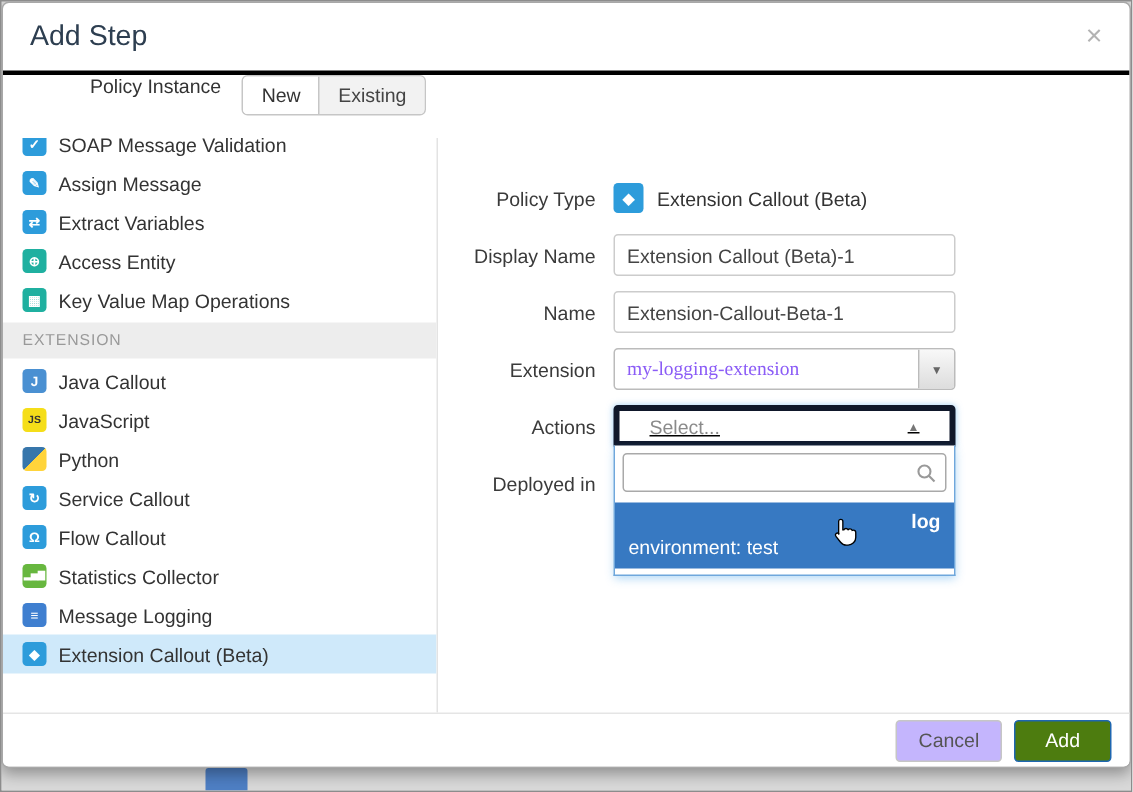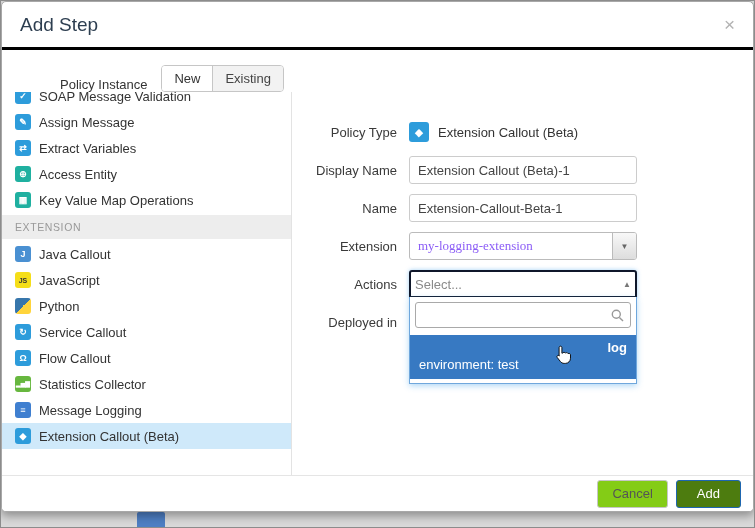--- a/index.html
+++ b/index.html
@@ -9,21 +9,21 @@
   .page-behind { position:absolute; left:0; right:0; bottom:0; height:18px; background:#d9d9d9; }
   .page-blue { position:absolute; left:136px; bottom:0; width:28px; height:15px; background:#4e7fc4; border-radius:2px 2px 0 0; }
 
   .modal { position:absolute; top:0; left:0; width:753px; height:511px; background:#fff;
            border:1px solid #a8a8a8; border-radius:5px; box-shadow:0 4px 10px rgba(0,0,0,.35); overflow:hidden; }
 
   .modal-header { height:48px; display:flex; align-items:center; padding:0 18px; border-bottom:3px solid #000000; }
   .modal-title { font-size:19px; color:#2d3e50; }
   .close-btn { margin-left:auto; color:#b3b3b3; font-size:19px; line-height:1; cursor:default; }
 
-  .pi-row { height:42px; display:flex; align-items:flex-end; padding-left:58px; }
+  .pi-row { height:42px; display:flex; align-items:flex-start; padding-left:58px; }
   .pi-label { font-size:13px; color:#333; margin-right:14px; }
   .toggle { display:flex; border:1px solid #c6c6c6; border-radius:4px; overflow:hidden; }
   .toggle .tbtn { font-size:13px; padding:5px 12px; color:#333; background:#fff; }
   .toggle .tbtn.off { background:#f2f2f2; border-left:1px solid #c6c6c6; color:#444; }
 
   .modal-body { display:flex; height:384px; }
 
   .policy-list { width:290px; border-right:1px solid #e3e3e3; overflow:hidden; padding-top:0; }
   .list-row { height:26px; display:flex; align-items:center; gap:8px; padding-left:13px; font-size:13px; color:#333; }
   .list-row.clip { margin-top:-9px; }
@@ -51,40 +51,40 @@
   .pt-value { color:#333; }
 
   .txt-input { width:228px; height:28px; border:1px solid #ccc; border-radius:3px; padding:0 8px;
                font-size:13px; color:#444; font-family:"Liberation Sans", sans-serif; }
 
   .ext-select { width:228px; height:28px; border:1px solid #bbb; border-radius:3px; display:flex; overflow:hidden; background:#fff; }
   .ext-value { flex:1; padding:0 8px; line-height:26px; color:#8b5cf6; white-space:nowrap; overflow:hidden;font-family:Liberation Serif, serif; }
   .ext-arrow { width:24px; background:linear-gradient(#f8f8f8,#ddd); border-left:1px solid #bbb;
                display:flex; align-items:center; justify-content:center; color:#666; font-size:8px; }
 
-  .act-select { width:228px; height:28px; border:2px solid #0f172a; border-radius:3px 3px 0 0; display:flex;
-                align-items:center; padding:0 4px; background:#fff; box-shadow:0 0 4px rgba(82,168,236,.55); }
+  .act-select { width:228px; height:28px; border:4px solid #0f172a; border-radius:3px 3px 0 0; display:flex;
+                align-items:center; padding:0 20px; background:#fff; box-shadow:0 0 4px rgba(82,168,236,.55);text-decoration:underline; }
   .act-placeholder { flex:1; color:#8a8a8a; }
   .act-arrow { color:#777; font-size:8px; }
 
   .dropdown-panel { position:absolute; top:205px; left:117px; width:228px; background:#fff;
                     border:1px solid #6fa7dc; border-top:none; box-shadow:0 2px 6px rgba(82,168,236,.45); z-index:5; }
   .dd-search-wrap { position:relative; padding:5px; }
   .dd-search { width:100%; height:26px; border:1px solid #a9a9a9; border-radius:3px; padding:0 24px 0 7px;
                font-size:13px; font-family:"Liberation Sans", sans-serif; }
   .dd-mag { position:absolute; right:12px; top:12px; }
   .dd-options { padding:2px 0 4px; }
   .dd-option { background:#3779c2; color:#fff; padding:4px 9px 6px; }
   .dd-opt-name { font-weight:bold; font-size:13px; line-height:17px;text-align:right; }
   .dd-opt-detail { font-size:13px; line-height:17px; }
   .mouse-cursor { position:absolute; left:145px; top:48px; z-index:6; }
 
   .modal-footer { position:absolute; left:0; right:0; bottom:0; height:36px; border-top:1px solid #e5e5e5;
                   display:flex; align-items:center; justify-content:flex-end; gap:8px; padding-right:12px; background:#fff; }
-  .btn { height:28px; padding:0 14px; border-radius:3px; font-size:13px; font-family:"Liberation Sans", sans-serif; border:1px solid #c6c6c6; background:#84cc16; color:#555; }
+  .btn { height:28px; padding:0 14px; border-radius:3px; font-size:13px; font-family:"Liberation Sans", sans-serif; border:1px solid #c6c6c6; background:#c4b5fd; color:#555; }
   .btn-primary { background:#4d7c0f; border-color:#1e66b0; color:#fff; padding:0 20px; }
 </style>
 </head>
 <body>
 
 <div class="screen">
 
   <div class="page-behind">
     <div class="page-blue"></div>
   </div>

